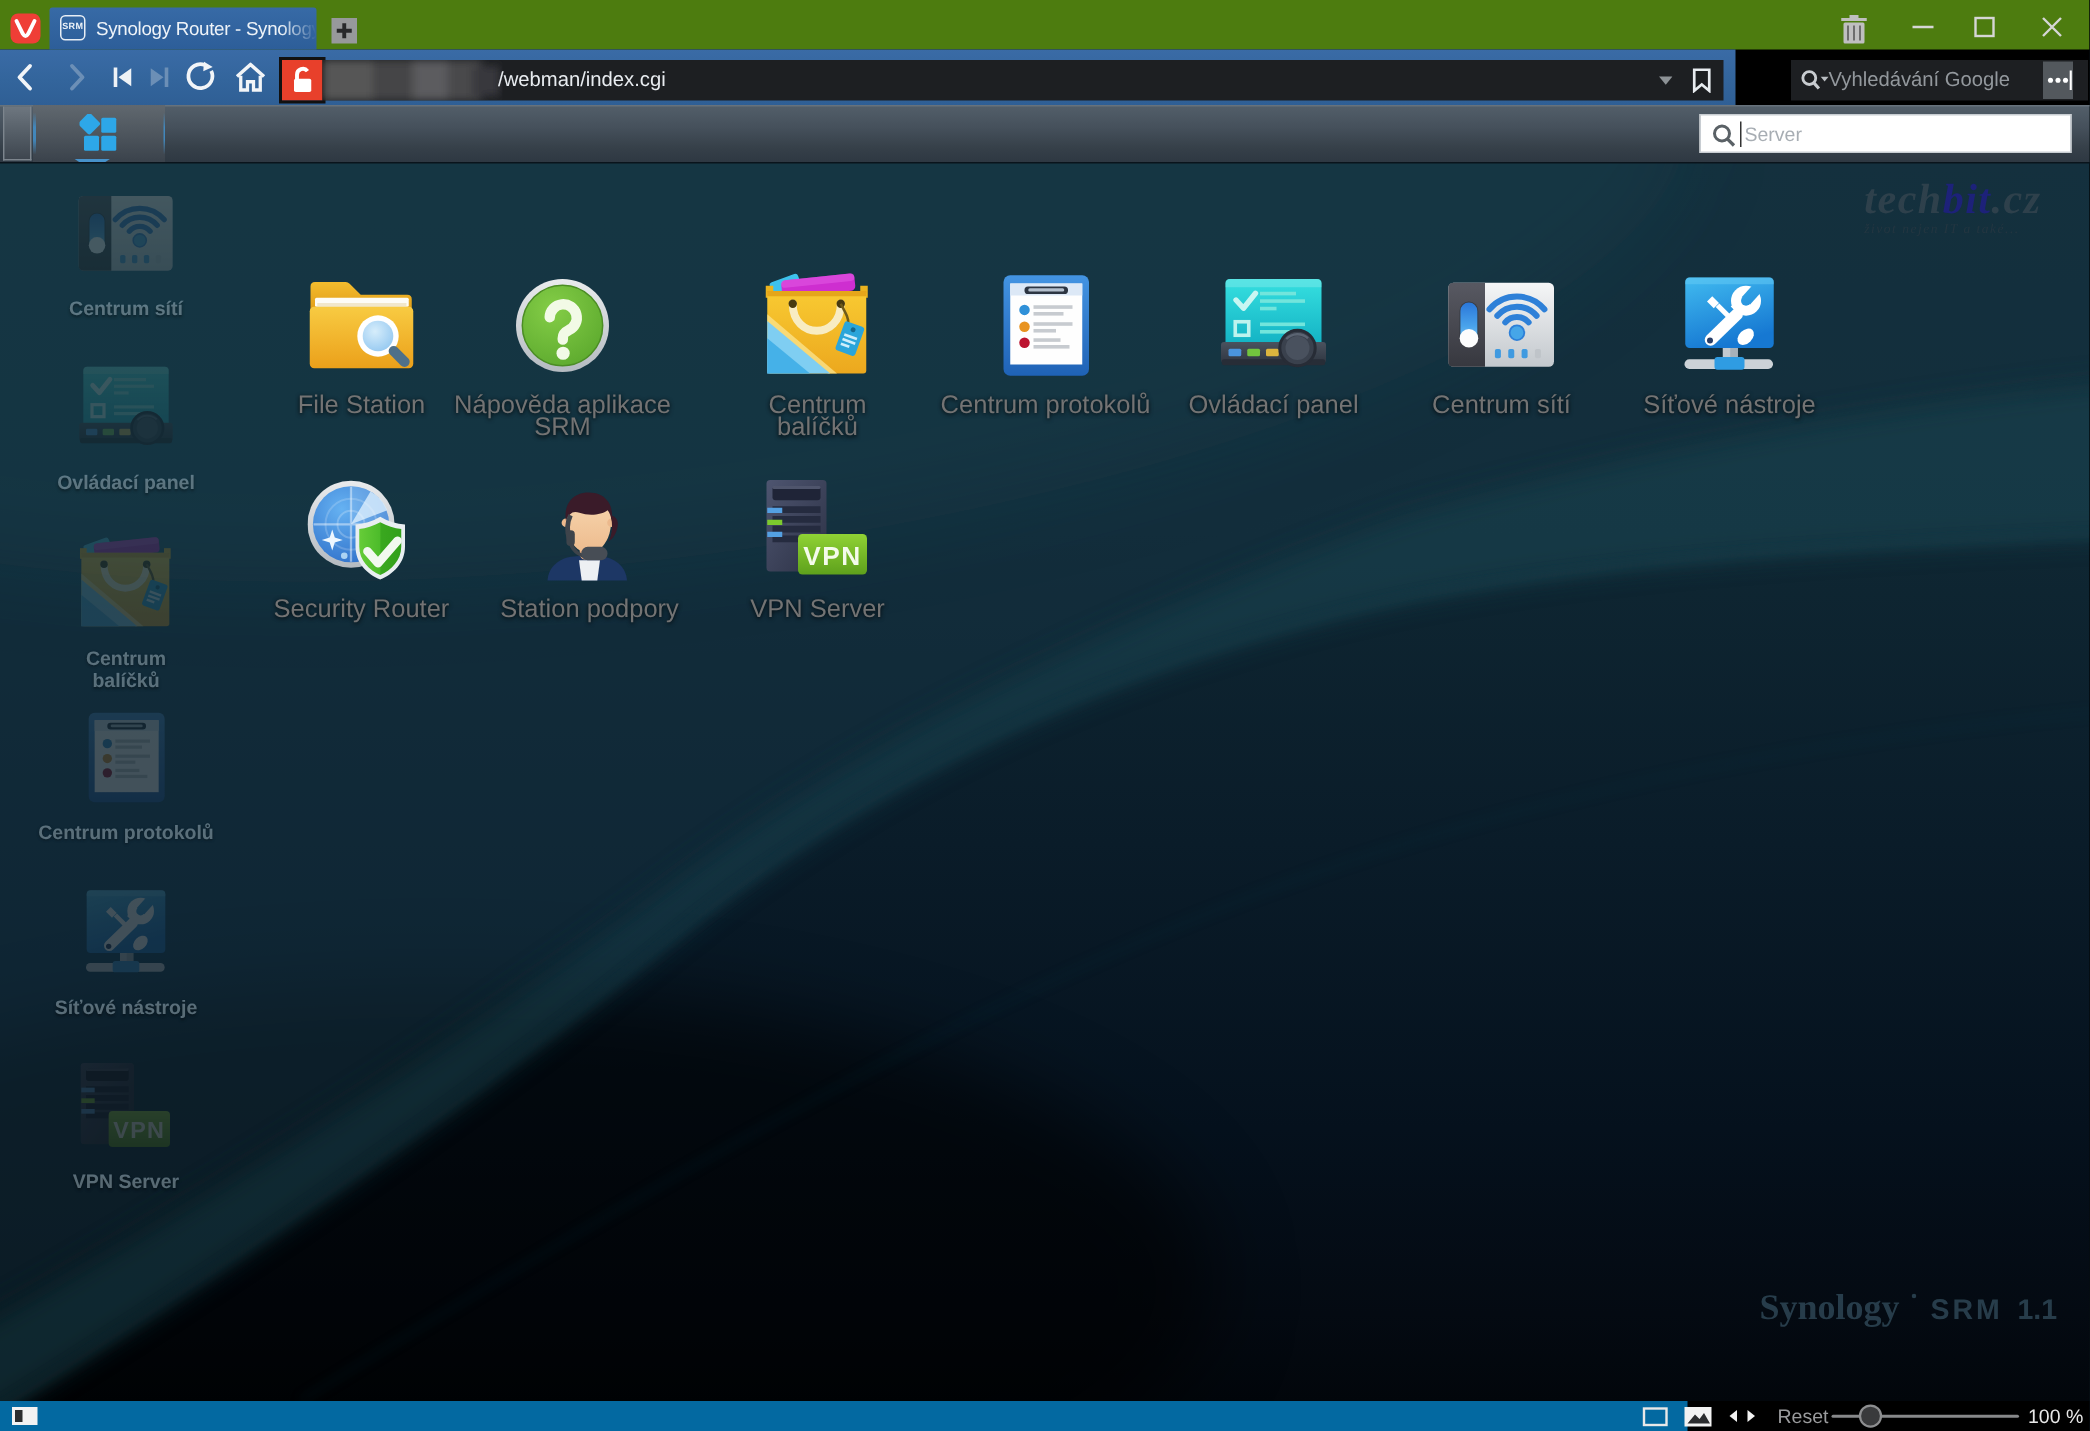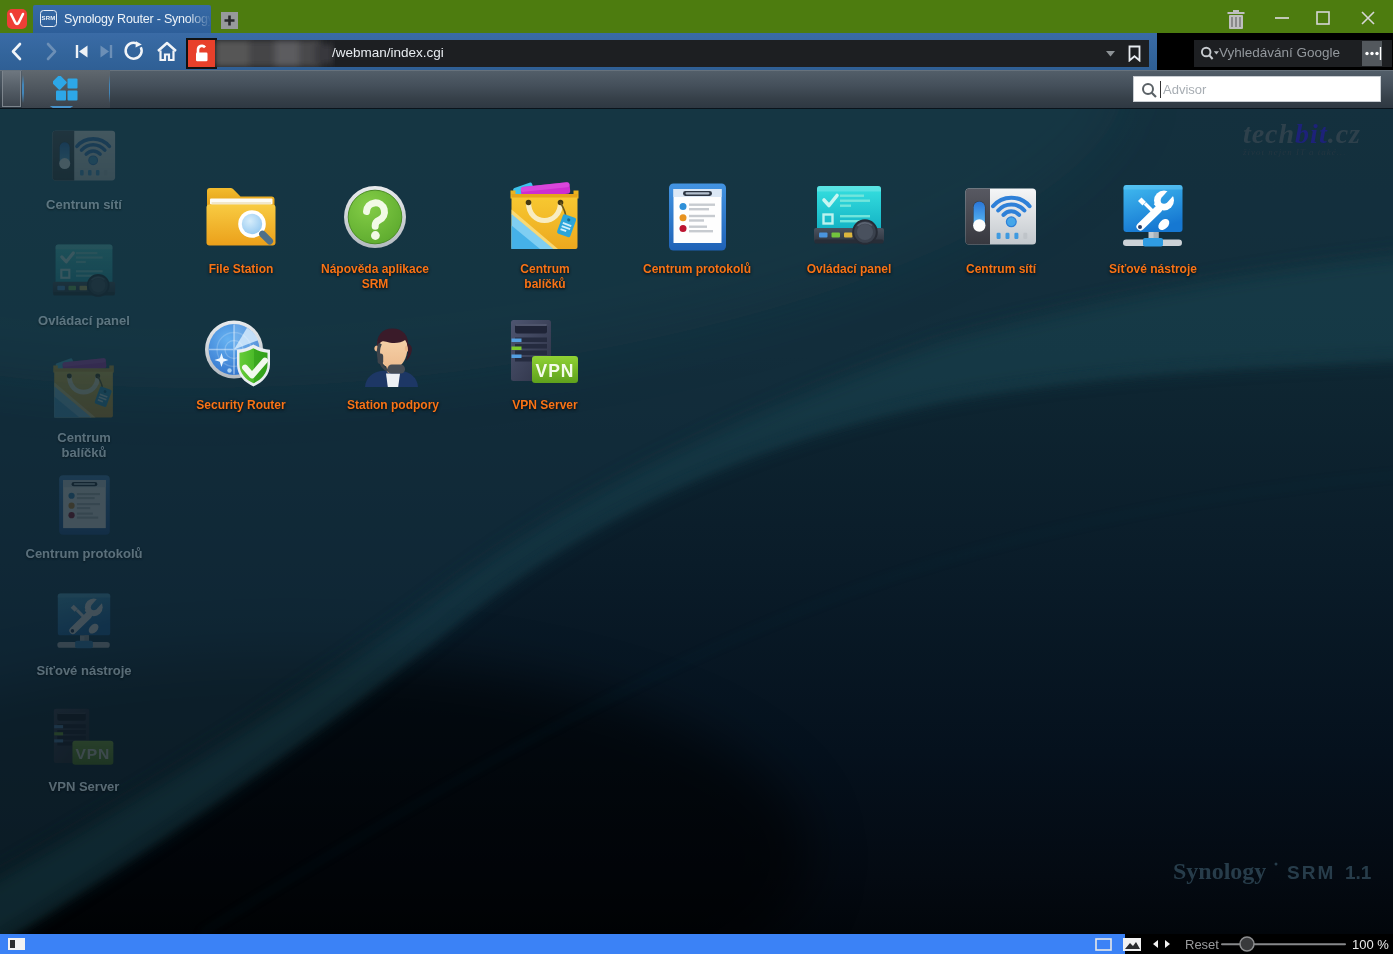--- a/index.html
+++ b/index.html
@@ -33,33 +33,33 @@
 #launcher:before{content:"";position:absolute;left:0;top:5px;bottom:5px;width:1.5px;background:linear-gradient(180deg,transparent,#3f93d2 35%,#3f93d2 65%,transparent);opacity:.8;}
 #launcher:after{content:"";position:absolute;right:0;top:5px;bottom:5px;width:1.5px;background:linear-gradient(180deg,transparent,#3f93d2 35%,#3f93d2 65%,transparent);opacity:.8;}
 #launchnotch{position:absolute;left:27px;bottom:0;width:25px;height:2.5px;background:#4aa0e0;clip-path:polygon(15% 100%,85% 100%,100% 0,0 0);opacity:.85;}
 #srmsearch{position:absolute;left:1133px;top:6px;width:248px;height:26px;background:#fff;border:1px solid #c8cdd2;}
 #srmsearch span{position:absolute;left:29px;top:5px;font-size:13px;color:#a7adb3;}
 
 
 #desktop{position:absolute;left:0;top:38px;width:1393px;height:826px;overflow:hidden;}
 .appcell{position:absolute;width:152px;text-align:center;}
 .appcell .ic{display:block;margin:0 auto;}
-.applabel{margin-top:9px;font-size:12px;font-weight:bold;color:#f97316;line-height:15px;text-shadow:0 1px 3px rgba(0,0,0,.9);}
+.applabel{margin-top:9px;font-size:17px;font-weight:normal;color:#737373;line-height:15px;text-shadow:0 1px 3px rgba(0,0,0,.9);}
 .sidecell{position:absolute;width:140px;text-align:center;left:14px;}
 .sidecell .applabel{font-weight:bold;color:rgba(200,225,236,.42);text-shadow:0 1px 2px rgba(0,0,0,.4);margin-top:5px;font-size:13px;}
 .sideicon{opacity:.38;filter:brightness(.58) saturate(.8);}
 
 
 #techbit{position:absolute;right:32px;top:10px;opacity:.65;font-family:"Liberation Serif",serif;font-style:italic;font-weight:bold;font-size:28px;color:#3d4b54;text-align:left;letter-spacing:1px;}
 #techbit b{color:#221b9a;}
 #techbit .tag{font-size:9px;font-weight:normal;color:#2c3a43;letter-spacing:1px;margin-top:-3px;}
 #synlogo{position:absolute;right:20px;bottom:47px;opacity:.62;white-space:nowrap;}
 
 
-#statusbar{position:absolute;left:0;top:934px;width:1125px;height:20px;background:#3b82f6;}
+#statusbar{position:absolute;left:0;top:934px;width:1125px;height:20px;background:#0369a1;}
 </style>
 </head>
 <body>
 <div id="stage">
 
   <div id="tabbar">
     <div id="vlogo"><svg width="20" height="20" viewBox="0 0 20 20">
           <path d="M4 5 L8.2 13.5 Q10 16.5 11.8 13.5 L16 5" fill="none" stroke="#fff" stroke-width="2.6" stroke-linecap="round"></path>
         </svg></div>
     <div id="tab">
@@ -539,21 +539,21 @@
           <rect x="3" y="14.5" width="10" height="10" rx="1"></rect>
           <rect x="14.5" y="14.5" width="10" height="10" rx="1"></rect>
         </svg>
         <div id="launchnotch"></div>
       </div>
       <div id="srmsearch">
         <svg style="position:absolute;left:7px;top:5px;" width="17" height="17" viewBox="0 0 17 17">
             <circle cx="7" cy="7" r="5" fill="none" stroke="#5a6166" stroke-width="2"></circle>
             <path d="M10.7 10.7l4.3 4.3" stroke="#5a6166" stroke-width="2.2"></path>
           </svg>
-        <span>Advisor</span>
+        <span>Server</span>
         <div style="position:absolute;left:26px;top:4px;width:1px;height:17px;background:#333;"></div>
       </div>
     </div>
   </div>
 
   <div id="statusbar">
     <svg width="1393" height="20" viewBox="0 0 1393 20">
       <rect x="8" y="4" width="17" height="12" fill="#f2f2f2"></rect>
       <rect x="10" y="6" width="5" height="8" fill="#2b2c2e"></rect>
       <rect x="1096" y="5" width="15" height="11" fill="none" stroke="#e8e8e8" stroke-width="1.6"></rect>

